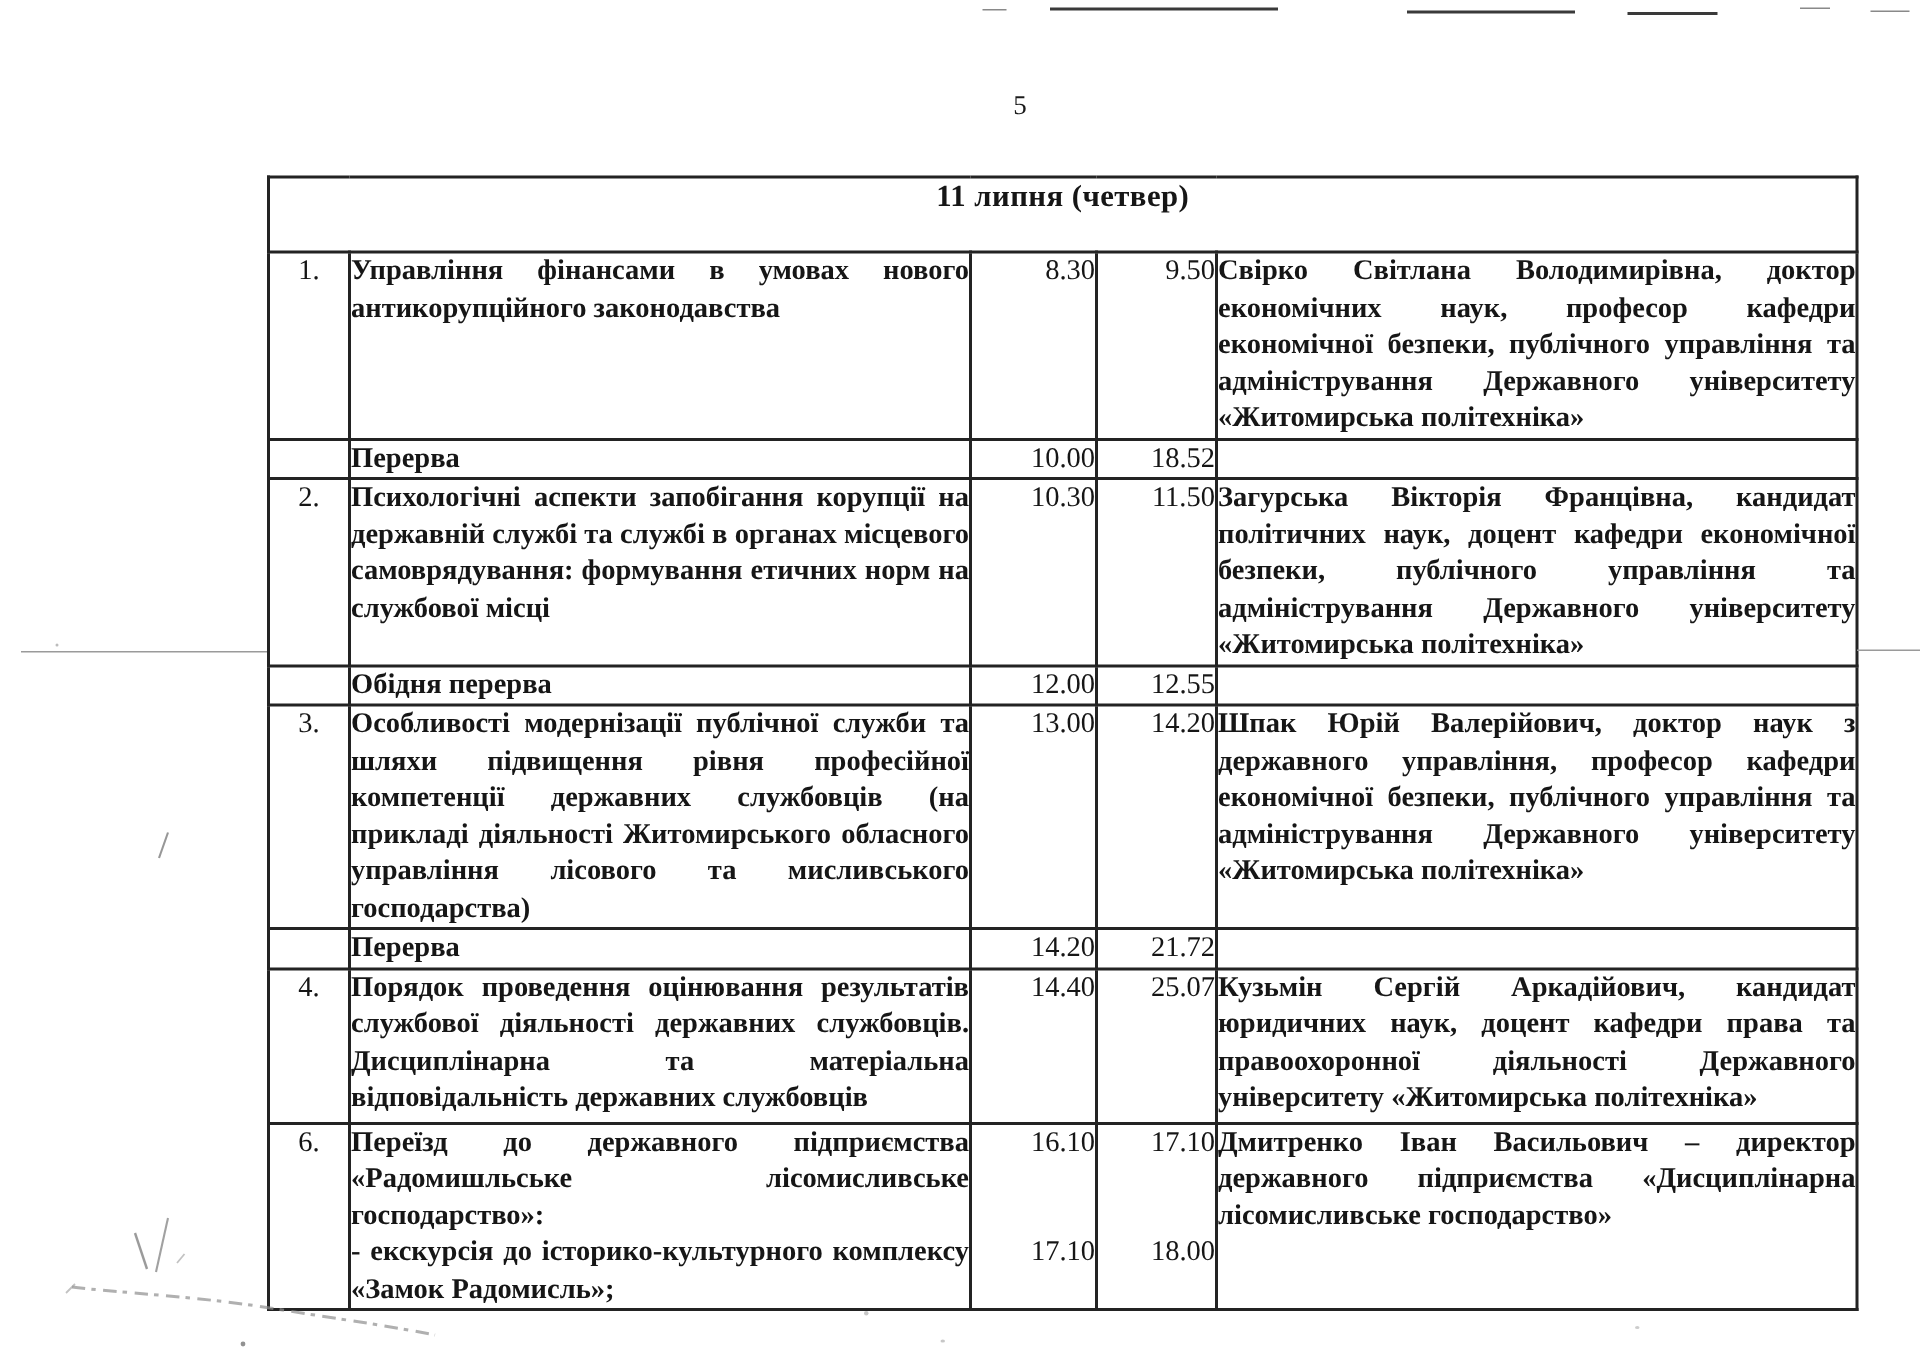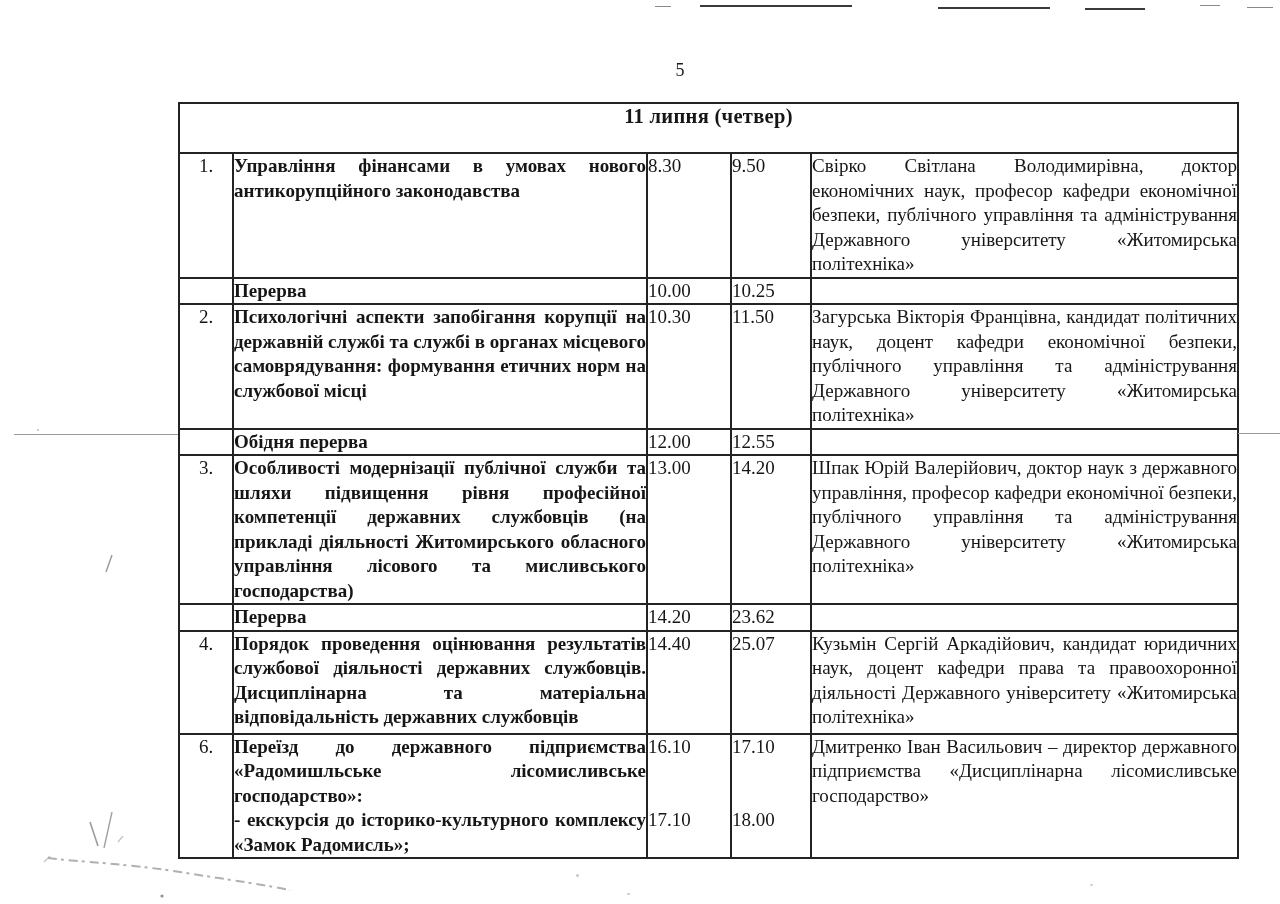--- a/index.html
+++ b/index.html
@@ -20,21 +20,21 @@
     left: 640px;
     top: 60px;
     width: 80px;
     text-align: center;
     font-size: 18px;
     color: #1a1a1a;
   }
   table.schedule {
     position: absolute;
     left: 178px;
-    top: 102px;
+    top: 117px;
     width: 1059px;
     border-collapse: collapse;
     table-layout: fixed;
     font-size: 19px;
     line-height: 24.5px;
     color: #161616;
   }
   table.schedule td {
     border: 2px solid #232323;
     vertical-align: top;
@@ -53,26 +53,27 @@
   td.c-num {
     text-align: center;
     padding-top: 1px;
   }
   td.c-topic {
     text-align: justify;
     padding: 1px 7px 0 5px;
     font-weight: bold;
   }
   td.c-time {
-    text-align: left;
+    text-align: right;
     padding-top: 1px;
   }
   td.c-speaker {
     text-align: justify;
     padding: 1px 8px 0 7px;
+    font-weight: bold;
   }
   .time-second {
     margin-top: 49px;
   }
   
   .artifact {
     position: absolute;
     pointer-events: none;
   }
   .dash {
@@ -109,21 +110,21 @@
       <td class="c-topic">Управління фінансами в умовах нового антикорупційного законодавства</td>
       <td class="c-time">8.30</td>
       <td class="c-time">9.50</td>
       <td class="c-speaker">Свірко Світлана Володимирівна, доктор економічних наук, професор кафедри економічної безпеки, публічного управління та адміністрування Державного університету «Житомирська політехніка»</td>
     </tr>
 
     <tr style="height:26px;">
       <td class="c-num"></td>
       <td class="c-topic">Перерва</td>
       <td class="c-time">10.00</td>
-      <td class="c-time">10.25</td>
+      <td class="c-time">18.52</td>
       <td class="c-speaker"></td>
     </tr>
 
     <tr style="height:121px;">
       <td class="c-num">2.</td>
       <td class="c-topic">Психологічні аспекти запобігання корупції на державній службі та службі в органах місцевого самоврядування: формування етичних норм на службової місці</td>
       <td class="c-time">10.30</td>
       <td class="c-time">11.50</td>
       <td class="c-speaker">Загурська Вікторія Францівна, кандидат політичних наук, доцент кафедри економічної безпеки, публічного управління та адміністрування Державного університету «Житомирська політехніка»</td>
     </tr>
@@ -141,21 +142,21 @@
       <td class="c-topic">Особливості модернізації публічної служби та шляхи підвищення рівня професійної компетенції державних службовців (на прикладі діяльності Житомирського обласного управління лісового та мисливського господарства)</td>
       <td class="c-time">13.00</td>
       <td class="c-time">14.20</td>
       <td class="c-speaker">Шпак Юрій Валерійович, доктор наук з державного управління, професор кафедри економічної безпеки, публічного управління та адміністрування Державного університету «Житомирська політехніка»</td>
     </tr>
 
     <tr style="height:25px;">
       <td class="c-num"></td>
       <td class="c-topic">Перерва</td>
       <td class="c-time">14.20</td>
-      <td class="c-time">23.62</td>
+      <td class="c-time">21.72</td>
       <td class="c-speaker"></td>
     </tr>
 
     <tr style="height:103px;">
       <td class="c-num">4.</td>
       <td class="c-topic">Порядок проведення оцінювання результатів службової діяльності державних службовців. Дисциплінарна та матеріальна відповідальність державних службовців</td>
       <td class="c-time">14.40</td>
       <td class="c-time">25.07</td>
       <td class="c-speaker">Кузьмін Сергій Аркадійович, кандидат юридичних наук, доцент кафедри права та правоохоронної діяльності Державного університету «Житомирська політехніка»</td>
     </tr>

